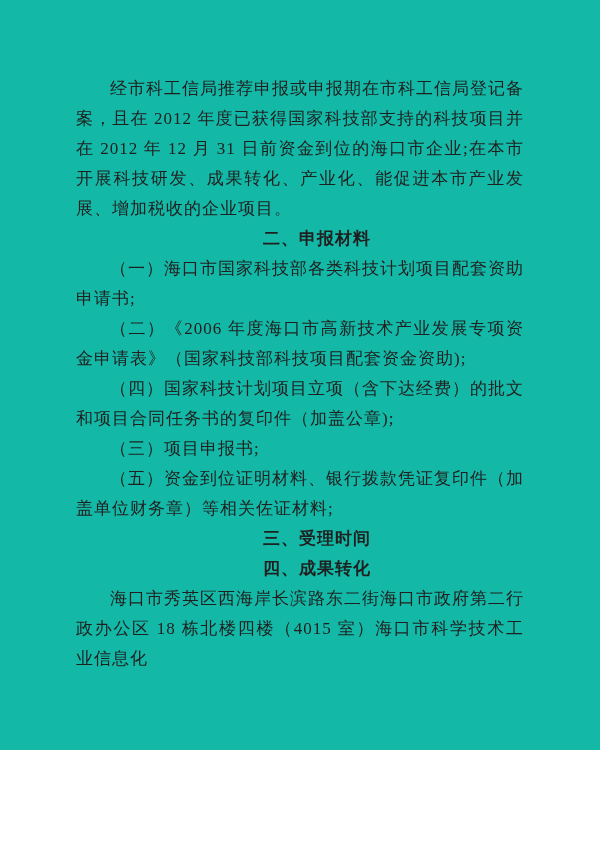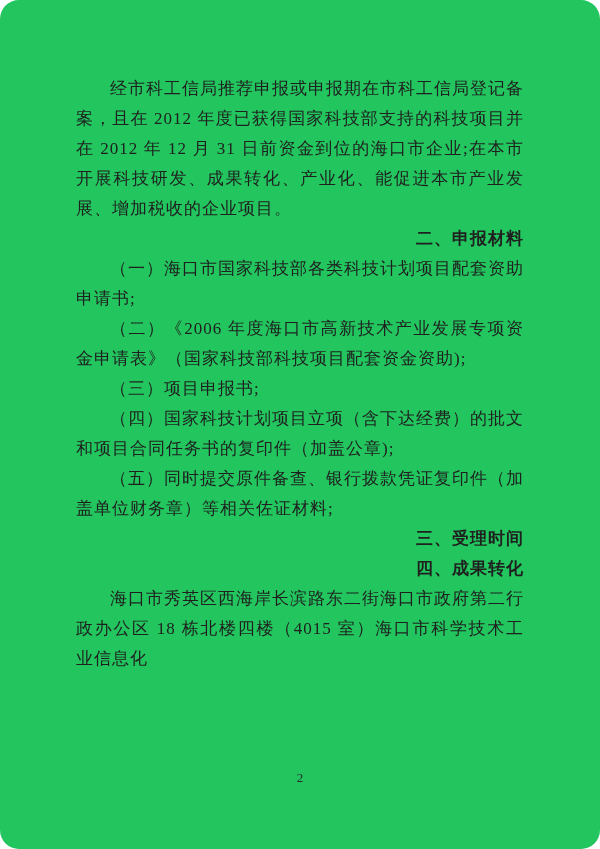--- a/index.html
+++ b/index.html
@@ -3,46 +3,45 @@
 <meta charset="utf-8">
 <style>
   html, body {
     margin: 0;
     padding: 0;
     background: #ffffff;
   }
   .page {
     position: relative;
     width: 600px;
-    height: 849px;
-    background: #22c55e;
+    height: 750px;
+    background: #14b8a6;
     overflow: hidden;
     font-family: "Liberation Serif", "DejaVu Serif", serif;
     color: #1f1f1f;
-    border-radius: 19px;
   }
   .content {
     position: absolute;
     top: 74px;
     left: 76px;
     width: 448px;
   }
   .content p {
     margin: 0;
     font-size: 17px;
     line-height: 30px;
     letter-spacing: 1px;
     text-align: justify;
     text-indent: 2em;
     word-break: break-word;
   }
   .content p.heading {
     font-family: "Liberation Sans", "DejaVu Sans", sans-serif;
     font-weight: bold;
-    text-align: right;
+    text-align: center;
   }
   a.email-link {
     color: #0000cd;
     text-decoration: underline;
     letter-spacing: 0.5px;
   }
   .footer {
     position: absolute;
     top: 770px;
     left: 0;
@@ -57,23 +56,23 @@
 <body>
 
 <div class="page">
   <div class="content">
     <p>经市科工信局推荐申报或申报期在市科工信局登记备案，且在 2012 年度已获得国家科技部支持的科技项目并在 2012 年 12 月 31 日前资金到位的海口市企业;在本市开展科技研发、成果转化、产业化、能促进本市产业发展、增加税收的企业项目。</p>
 
     <p class="heading">二、申报材料</p>
 
     <p>（一）海口市国家科技部各类科技计划项目配套资助申请书;</p>
     <p>（二）《2006 年度海口市高新技术产业发展专项资金申请表》（国家科技部科技项目配套资金资助);</p>
+    <p>（四）国家科技计划项目立项（含下达经费）的批文和项目合同任务书的复印件（加盖公章);</p>
     <p>（三）项目申报书;</p>
-    <p>（四）国家科技计划项目立项（含下达经费）的批文和项目合同任务书的复印件（加盖公章);</p>
-    <p>（五）同时提交原件备查、银行拨款凭证复印件（加盖单位财务章）等相关佐证材料;</p>
+    <p>（五）资金到位证明材料、银行拨款凭证复印件（加盖单位财务章）等相关佐证材料;</p>
 
 
     <p class="heading">三、受理时间</p>
 
     <p class="heading">四、成果转化</p>
     <p>海口市秀英区西海岸长滨路东二街海口市政府第二行政办公区 18 栋北楼四楼（4015 室）海口市科学技术工业信息化</p>
   </div>
 
   <div class="footer">2</div>
 </div>

